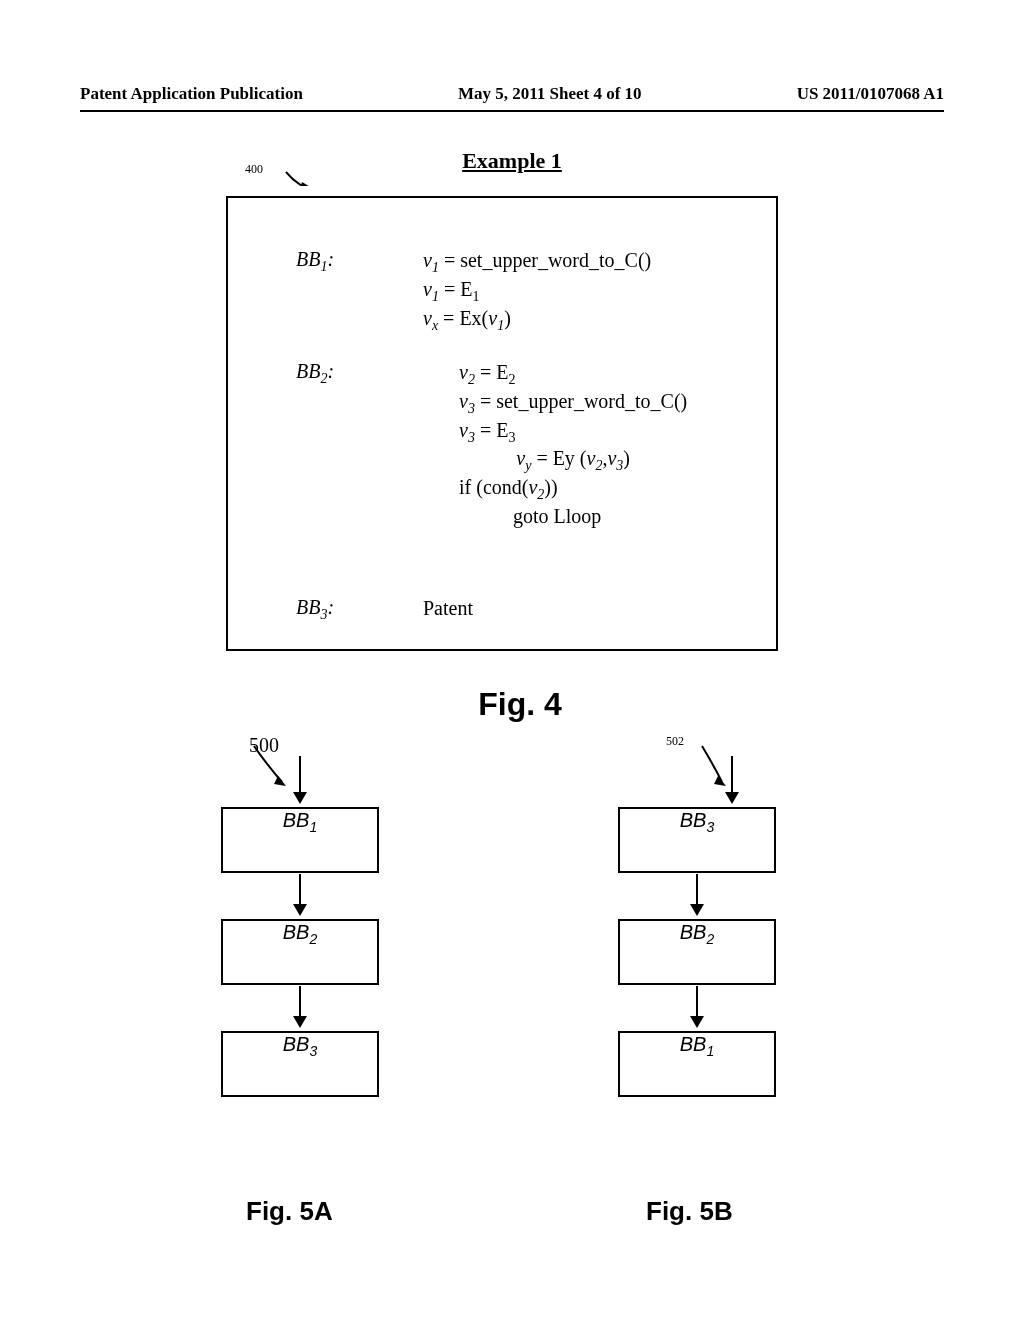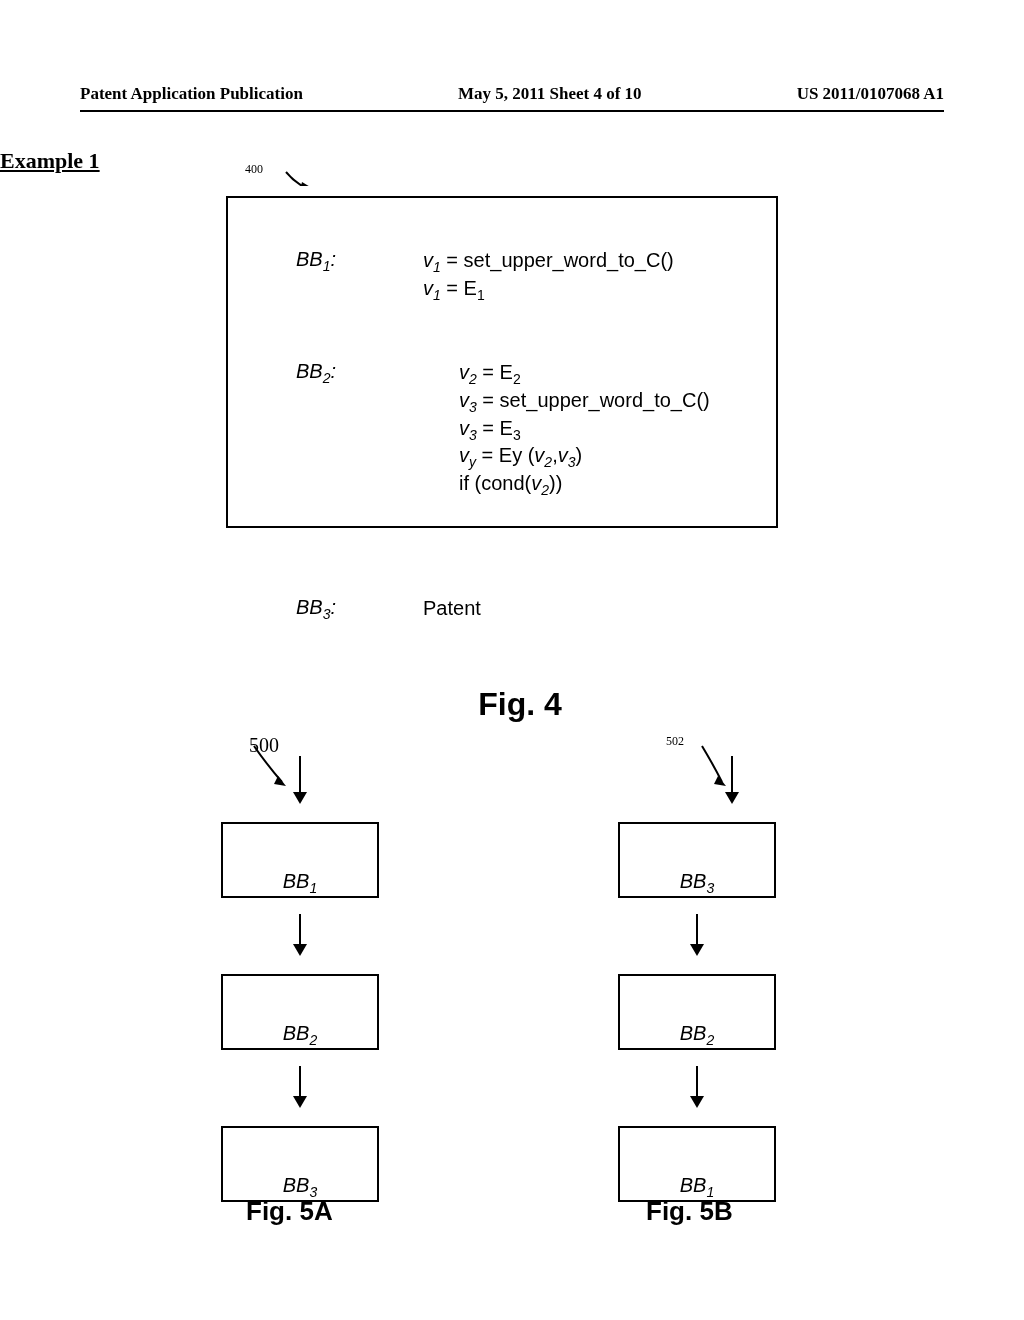--- a/index.html
+++ b/index.html
@@ -28,43 +28,44 @@
     display: flex;
     justify-content: space-between;
     font-size: 17px;
     font-weight: bold;
   }
   .title-example {
     position: absolute;
     top: 148px;
     left: 0;
     width: 100%;
+    text-align: center;
     font-size: 22px;
     font-weight: bold;
     text-decoration: underline;
   }
   .ref-400 {
     position: absolute;
     top: 162px;
     left: 245px;
     font-size: 12px;
   }
   .ref-400-arrow {
     position: absolute;
     top: 192px;
     left: 296px;
   }
   .code-box {
     position: absolute;
     top: 196px;
     left: 226px;
     width: 552px;
-    height: 332px;
+    height: 455px;
     border: 2.5px solid #000;
-    font-family: Liberation Sans, sans-serif;
+    font-family: Liberation Serif, serif;
     font-size: 20px;
   }
   .bb-label {
     position: absolute;
     font-style: italic;
   }
   .bb1-label { top: 50px; left: 68px; }
   .bb2-label { top: 162px; left: 68px; }
   .bb3-label { top: 398px; left: 68px; }
   .code-col {
@@ -104,29 +105,29 @@
   }
   .ref-502 {
     position: absolute;
     top: 734px;
     left: 666px;
     font-size: 12px;
     font-family: "Times New Roman", serif;
   }
   .flow-box {
     width: 158px;
-    height: 76px;
+    height: 66px;
     border: 2.5px solid #000;
     display: flex;
-    align-items: flex-end;
+    align-items: flex-start;
     justify-content: center;
     font-family: Arial, Helvetica, sans-serif;
     font-size: 20px;
     font-style: italic;
-    margin: 16px auto;
+    margin: 1px auto;
     background: #fff;
   }
   .flow-arrow {
     height: 44px;
     display: flex;
     align-items: center;
     justify-content: center;
   }
   .fig5a-label, .fig5b-label {
     position: absolute;
@@ -161,31 +162,33 @@
   </svg>
 
   <div class="code-box">
 
     <div class="bb-label bb1-label">
       <span class="it">BB</span><sub class="it">1</sub>:
     </div>
     <div class="code-col code-bb1">
       <div class="code-line"><span class="it">v</span><sub class="it">1</sub><span> = set_upper_word_to_C()</span></div>
       <div class="code-line"><span class="it">v</span><sub class="it">1</sub><span> = E</span><sub>1</sub></div>
+      <div class="code-line"><span class="it">v</span><sub class="it">x</sub><span> = Ex(</span><span class="it">v</span><sub class="it">1</sub><span>)</span></div>
     </div>
 
     <div class="bb-label bb2-label">
       <span class="it">BB</span><sub class="it">2</sub>:
     </div>
     <div class="code-col code-bb2">
       <div class="code-line" style="padding-left:36px;"><span class="it">v</span><sub class="it">2</sub><span> = E</span><sub>2</sub></div>
       <div class="code-line" style="padding-left:36px;"><span class="it">v</span><sub class="it">3</sub><span> = set_upper_word_to_C()</span></div>
       <div class="code-line" style="padding-left:36px;"><span class="it">v</span><sub class="it">3</sub><span> = E</span><sub>3</sub></div>
-      <div class="code-line" style="padding-left:36px;"><span class="it">v</span><sub class="it">y</sub><span> = Ey (</span><span class="it">v</span><sub class="it">2</sub><span>,</span><span class="it">v</span><sub class="it">3</sub><span>)</span></div>
+      <div class="code-line" style="padding-left:36px;text-align:center;"><span class="it">v</span><sub class="it">y</sub><span> = Ey (</span><span class="it">v</span><sub class="it">2</sub><span>,</span><span class="it">v</span><sub class="it">3</sub><span>)</span></div>
       <div class="code-line" style="padding-left:36px;"><span>if (cond(</span><span class="it">v</span><sub class="it">2</sub><span>))</span></div>
+      <div class="code-line" style="padding-left:90px;">goto Lloop</div>
     </div>
 
     <div class="bb-label bb3-label">
       <span class="it">BB</span><sub class="it">3</sub>:
     </div>
     <div class="code-col code-bb3">
       <div class="code-line">Patent</div>
     </div>
   </div>
 

